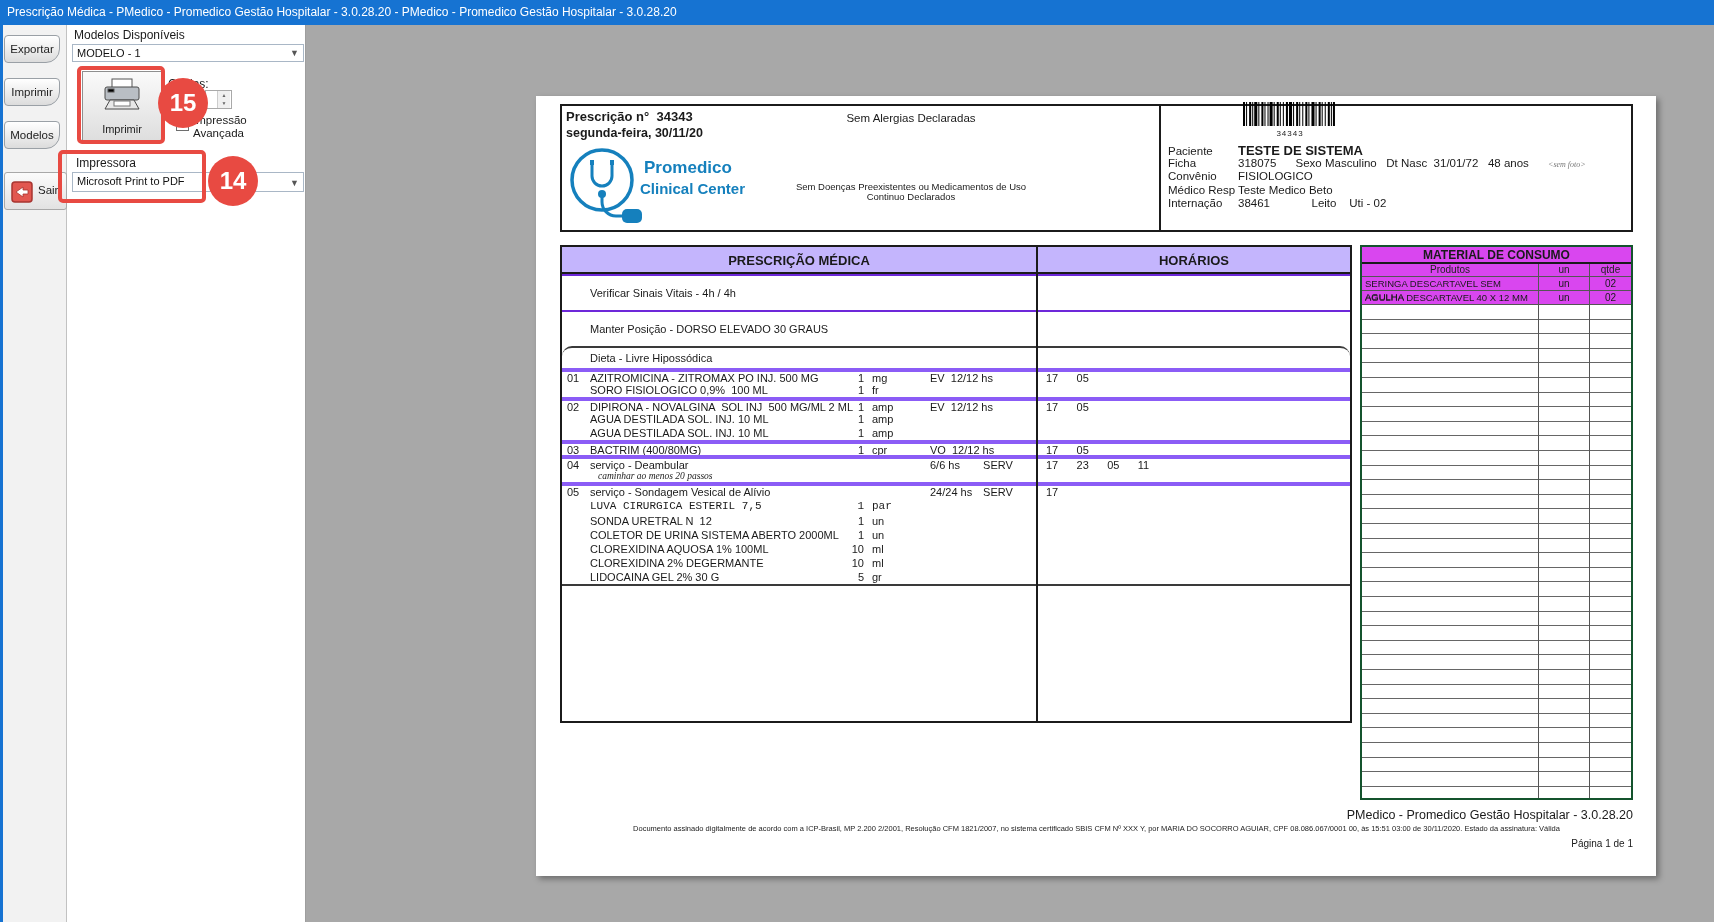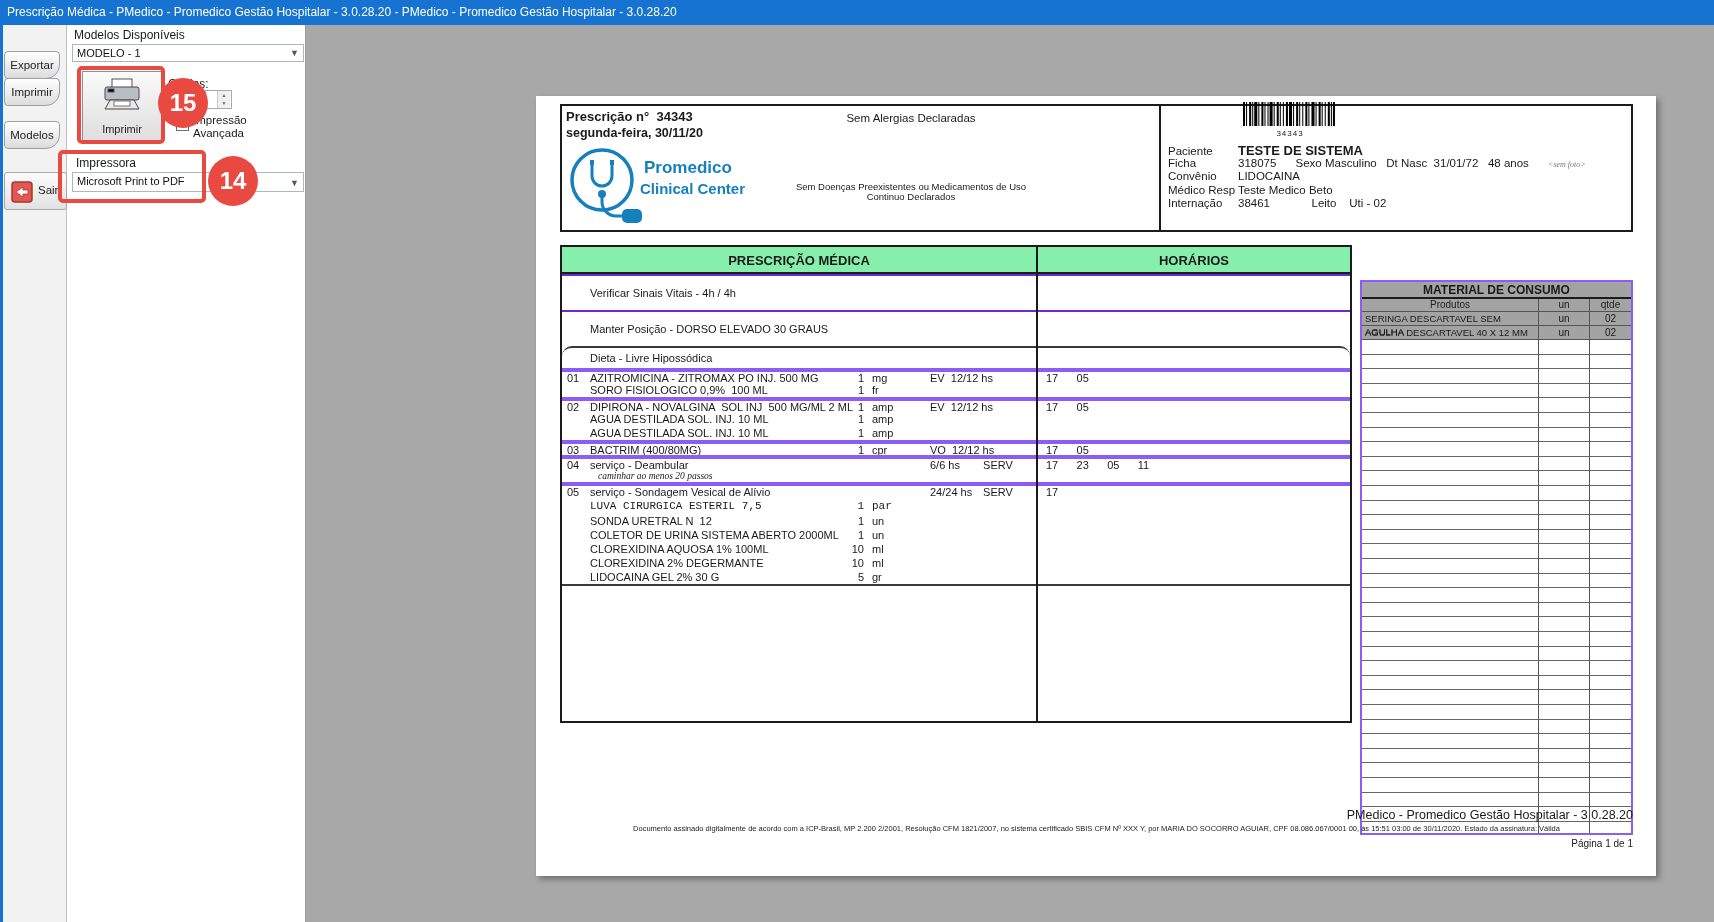--- a/index.html
+++ b/index.html
@@ -60,21 +60,21 @@
   #barcode .num{font-size:8px;line-height:8px;letter-spacing:1px;}
   #patient-rows{left:632px;top:47px;width:420px;}
   .prow{height:13.5px;font-size:11.5px;white-space:nowrap;}
   .prow .plab{display:inline-block;width:70px;}
   .prow .pval{white-space:pre;}
   .prow.b .pval{font-weight:bold;font-size:13px;}
   #sem-foto{left:1012px;top:64px;font-size:8px;font-style:italic;color:#777;font-family:"Liberation Serif",serif;}
 
   
   #rx-table{left:24px;top:149px;width:792px;height:478px;border:2px solid #1b1b1b;background:#fff;}
-  #rx-head{position:relative;height:27px;background:#86efac;border-bottom:2px solid #1b1b1b;}
+  #rx-head{position:relative;height:27px;background:#c4b5fd;border-bottom:2px solid #1b1b1b;}
   #rx-head div{position:absolute;top:0;height:27px;line-height:27px;text-align:center;
                font-weight:bold;font-size:13px;}
   #rx-head .h-left{left:0;width:474px;}
   #rx-head .h-right{left:476px;width:312px;}
   #rx-vdiv{left:474px;top:0;width:2px;height:474px;background:#1b1b1b;z-index:3;}
   .rxrow{position:relative;font-size:11px;}
   .rxrow.gt{height:36px;border-top:2px solid #6d28d9;}
   .rxrow.gt2{height:22px;border-top:2px solid #3a3a3a;border-radius:10px;}
   .rxrow.g{height:15px;border-top:4px solid #8b5cf6;}
   .rxrow.s{height:14px;padding-left:24px;}
@@ -85,21 +85,21 @@
   .rx-num{left:5px;}
   .rx-text{left:28px;}
   .rxrow.n .rx-text{left:36px;font-style:italic;font-size:9.5px;font-family:"Liberation Serif",serif;}
   .rx-qty{left:280px;width:22px;text-align:right;}
   .rx-unit{left:310px;}
   .rx-route{left:368px;}
   .rx-serv{left:406px;width:60px;text-align:center;}
   .rx-hours{left:484px;}
 
   
-  #mat-table{left:824px;top:149px;width:273px;height:555px;border:2px solid #8b5cf6;background:#a3a3a3;margin-top:35px;}
+  #mat-table{left:824px;top:149px;width:273px;height:555px;border:2px solid #14532d;background:#d946ef;}
   #mat-title{height:17px;line-height:16px;text-align:center;font-weight:bold;font-size:12px;
              border-bottom:2px solid #1b1b1b;}
   #mat-head{position:relative;height:13px;border-bottom:1px solid #555;font-size:10px;color:#222;}
   #mat-head div{position:absolute;top:0;height:13px;line-height:12px;text-align:center;}
   .mat-c1{left:0;width:176px;} .mat-c2{left:177px;width:50px;} .mat-c3{left:228px;width:41px;}
   .matrow{position:relative;height:14px;border-bottom:1px solid #555;font-size:9.5px;}
   .matrow div{position:absolute;top:0;height:14px;line-height:13px;}
   .matrow .mat-c1{text-align:left;padding-left:3px;}
   .matrow .mat-c2,.matrow .mat-c3{text-align:center;font-size:10px;}
   #mat-rule{position:absolute;left:0;right:0;bottom:0;top:58px;
@@ -115,21 +115,21 @@
 <body>
 
 <div id="app">
 
   <div id="titlebar" class="abs">
     <span>Prescrição Médica - PMedico - Promedico Gestão Hospitalar - 3.0.28.20 - PMedico - Promedico Gestão Hospitalar - 3.0.28.20</span>
   </div>
   <div id="leftedge" class="abs"></div>
 
   <div id="sidebar" class="abs">
-    <div class="sidetab" style="top:26px;">Exportar</div>
+    <div class="sidetab" style="top:10px;">Exportar</div>
     <div class="sidetab" style="top:53px;">Imprimir</div>
     <div class="sidetab" style="top:96px;">Modelos</div>
     <div id="exit-btn">
       <svg width="24" height="24" viewBox="0 0 24 24">
         <rect x="2" y="2" width="20" height="20" rx="3" fill="#e25750" stroke="#a83631" stroke-width="1.5"></rect>
         <polygon points="13,7 13,10 18,10 18,14 13,14 13,17 6,12" fill="#fff" stroke="#a83631" stroke-width="0.8"></polygon>
       </svg>
       <span class="lbl">Sair</span>
     </div>
   </div>
@@ -237,21 +237,21 @@
 
         <div class="prow b">
           <span class="plab">Paciente</span><span class="pval">TESTE DE SISTEMA</span>
         </div>
 
         <div class="prow r">
           <span class="plab">Ficha</span><span class="pval">318075      Sexo Masculino   Dt Nasc  31/01/72   48 anos</span>
         </div>
 
         <div class="prow r">
-          <span class="plab">Convênio</span><span class="pval">LIDOCAINA</span>
+          <span class="plab">Convênio</span><span class="pval">FISIOLOGICO</span>
         </div>
 
         <div class="prow r">
           <span class="plab">Médico Resp</span><span class="pval">Teste Medico Beto</span>
         </div>
 
         <div class="prow r">
           <span class="plab">Internação</span><span class="pval">38461             Leito    Uti - 02</span>
         </div>
       </div>

